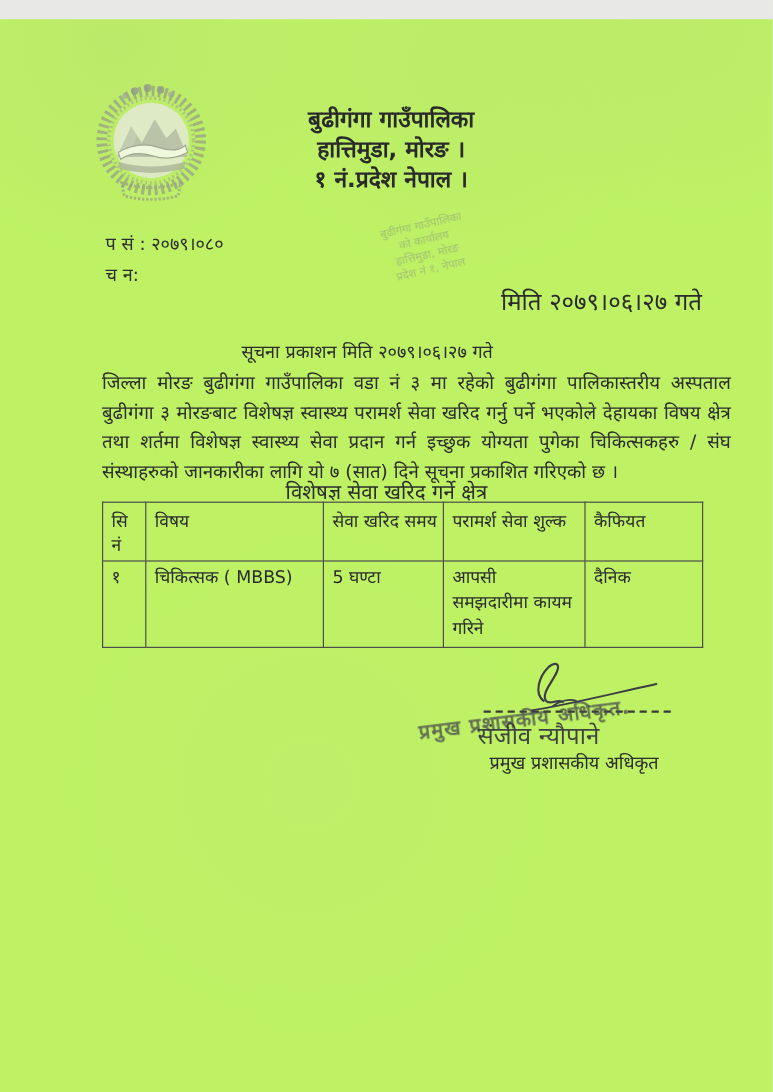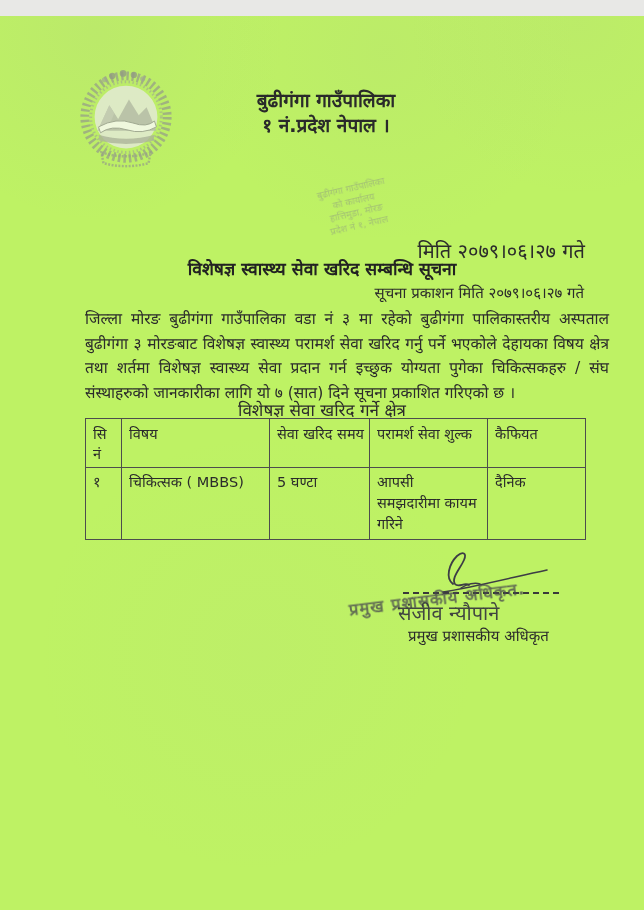--- a/index.html
+++ b/index.html
@@ -42,22 +42,22 @@
     filter:blur(.3px);
   }
 
   .date-line{position:absolute;top:221px;right:59px;font-size:20px;color:#2b2b2b;}
 
   .notice-title{
     position:absolute;left:60px;top:240px;width:524px;
     text-align:center;font-size:17.5px;font-weight:700;color:#222;
   }
   .notice-subtitle{
-    position:absolute;left:60px;top:266px;width:524px;
-    text-align:right;font-size:15px;color:#2b2b2b;
+    position:absolute;left:44px;top:266px;width:524px;
+    text-align:center;font-size:15px;color:#2b2b2b;
   }
 
   .body-para{
     position:absolute;left:85px;top:291px;width:524px;
     font-size:15.5px;line-height:24.5px;text-align:justify;color:#2b2b2b;
   }
 
   .table-caption{
     position:absolute;left:60px;top:382px;width:524px;
     text-align:center;font-size:17px;color:#2b2b2b;
@@ -123,34 +123,38 @@
 
     <path d="M27,58 Q45,48 62,54 Q76,59 84,52 L86,58 Q72,66 56,61 Q40,56 29,64 Z" fill="#fbfbf8" stroke="#9a9a9a" stroke-width="1"></path>
 
     <path d="M27,66 Q55,74 84,66 L83,72 Q55,79 28,72 Z" fill="#a7a7a4" opacity=".8"></path>
 
     <path d="M30,84 Q55,92 80,84 L78,95 Q55,101 32,95 Z" fill="none" stroke="#8f8f8f" stroke-width="2.5" stroke-dasharray="2 1.5" opacity=".7"></path>
   </svg>
 
   <div class="head-block">
     <div>बुढीगंगा गाउँपालिका</div>
+    <div>हात्तिमुडा, मोरङ ।</div>
     <div>१ नं.प्रदेश नेपाल ।</div>
   </div>
 
+  <div class="ref-block">
+    <div>प सं : २०७९।०८०</div>
+    <div>च न:</div>
+  </div>
 
   <div class="ghost-stamp">
     <div>बुढीगंगा गाउँपालिका</div>
     <div>को कार्यालय</div>
     <div>हात्तिमुडा, मोरङ</div>
     <div>प्रदेश नं १, नेपाल</div>
   </div>
 
   <div class="date-line">मिति २०७९।०६।२७ गते</div>
 
-  <div class="notice-title">विशेषज्ञ स्वास्थ्य सेवा खरिद सम्बन्धि सूचना</div>
   <div class="notice-subtitle">सूचना प्रकाशन मिति २०७९।०६।२७ गते</div>
 
   <div class="body-para">जिल्ला मोरङ बुढीगंगा गाउँपालिका वडा नं ३ मा रहेको बुढीगंगा पालिकास्तरीय अस्पताल बुढीगंगा ३ मोरङबाट विशेषज्ञ स्वास्थ्य परामर्श सेवा खरिद गर्नु पर्ने भएकोले देहायका विषय क्षेत्र तथा शर्तमा विशेषज्ञ स्वास्थ्य सेवा  प्रदान गर्न इच्छुक योग्यता पुगेका चिकित्सकहरु / संघ संस्थाहरुको जानकारीका लागि यो ७ (सात) दिने सूचना प्रकाशित गरिएको छ ।</div>
 
   <div class="table-caption">विशेषज्ञ सेवा खरिद गर्ने क्षेत्र</div>
 
   <table class="notice-table">
     <colgroup>
       <col class="c0">
         <col class="c1">

